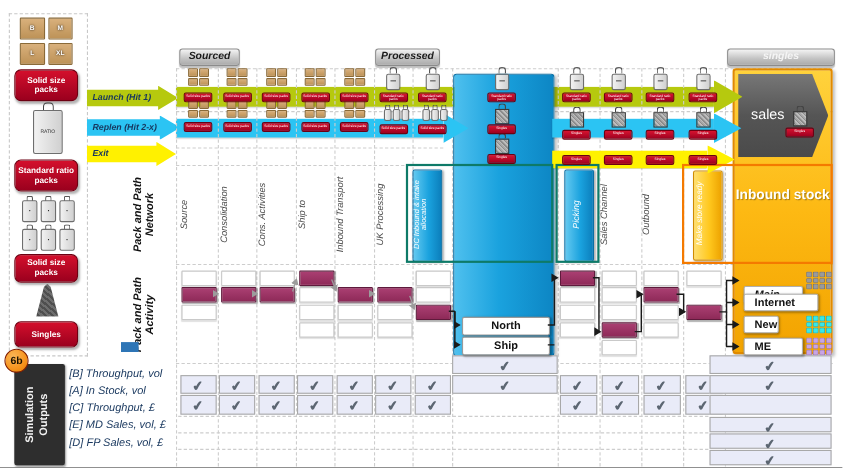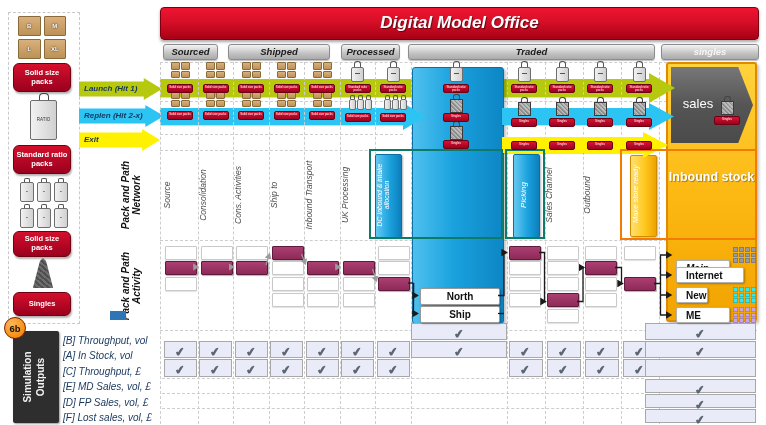--- a/index.html
+++ b/index.html
@@ -59,26 +59,23 @@
   .salesarrow{clip-path:polygon(0 0,82% 0,100% 50%,82% 100%,0 100%);
     background:linear-gradient(180deg,#777,#555 50%,#4a4a4a);}
   .gridicon{display:grid;grid-template-columns:repeat(4,1fr);gap:1px;}
   .gridicon div{border-radius:1px;}
 </style>
 </head>
 <body>
 
 <div class="slide">
 
-  <div class="abs banner">Digital Model Office</div>
 
   <div class="abs stage" style="left:163px;width:53px;">Sourced</div>
-  <div class="abs stage" style="left:228px;width:100px;">Shipped</div>
   <div class="abs stage" style="left:341px;width:57px;">Processed</div>
-  <div class="abs stage" style="left:408px;width:245px;">Traded</div>
   <div class="abs stage light" style="left:661px;width:96px;">singles</div>
 
   <div class="abs" style="left:8px;top:12px;width:70px;height:310px;border:1.5px dashed #c8c8c8;background:#fff;"></div>
 
   <div class="abs flowarrow" style="left:79px;top:78px;width:83px;height:22px;background:#b6c90e;"><span>Launch (Hit 1)</span></div>
   <div class="abs flowarrow" style="left:79px;top:105px;width:85px;height:22px;background:#2bc4f3;"><span>Replen (Hit 2-x)</span></div>
   <div class="abs flowarrow" style="left:79px;top:129px;width:81px;height:22px;background:#fff100;"><span>Exit</span></div>
 
   <div class="abs band" style="left:160px;top:79px;width:489px;height:18px;background:#b6c90e;"></div>
   <div class="abs bandhead" style="left:649px;top:73px;width:26px;height:30px;background:#b6c90e;z-index:6;"></div>
@@ -118,21 +115,20 @@
   <div class="abs rot" style="left:-8px;top:362px;width:88px;height:30px;color:#f2f2f2;font-weight:bold;font-size:10px;text-align:center;line-height:1.3;">Simulation Outputs</div>
   <div class="abs" style="left:4px;top:317px;width:22px;height:22px;border-radius:50%;z-index:8;
        background:radial-gradient(circle at 35% 30%,#fbb657,#f7941d 60%,#e07c00);border:1.5px solid #7f1d00;
        color:#1c1200;font-weight:bold;font-size:9.5px;text-align:center;line-height:21px;box-sizing:border-box;">6b</div>
   <div class="abs simlist" style="left:63px;top:333px;">
       <div>[B] Throughput, vol</div>
       <div>[A] In Stock,  vol</div>
       <div>[C] Throughput, £</div>
       <div>[E] MD Sales, vol, £</div>
       <div>[D] FP Sales, vol, £</div>
-      <div>[F] Lost sales, vol, £</div>
     </div>
 
   <svg class="abs" style="left:0;top:0;z-index:8;pointer-events:none;" width="766" height="425">
     <defs>
       <marker id="mg" markerWidth="6" markerHeight="6" refX="4" refY="3" orient="auto">
         <path d="M0,0 L5,3 L0,6 Z" fill="#9c9c9c"></path>
         </marker>
       <marker id="mb" markerWidth="6" markerHeight="6" refX="4" refY="3" orient="auto">
         <path d="M0,0 L5,3 L0,6 Z" fill="#1a1a1a"></path>
         </marker>

